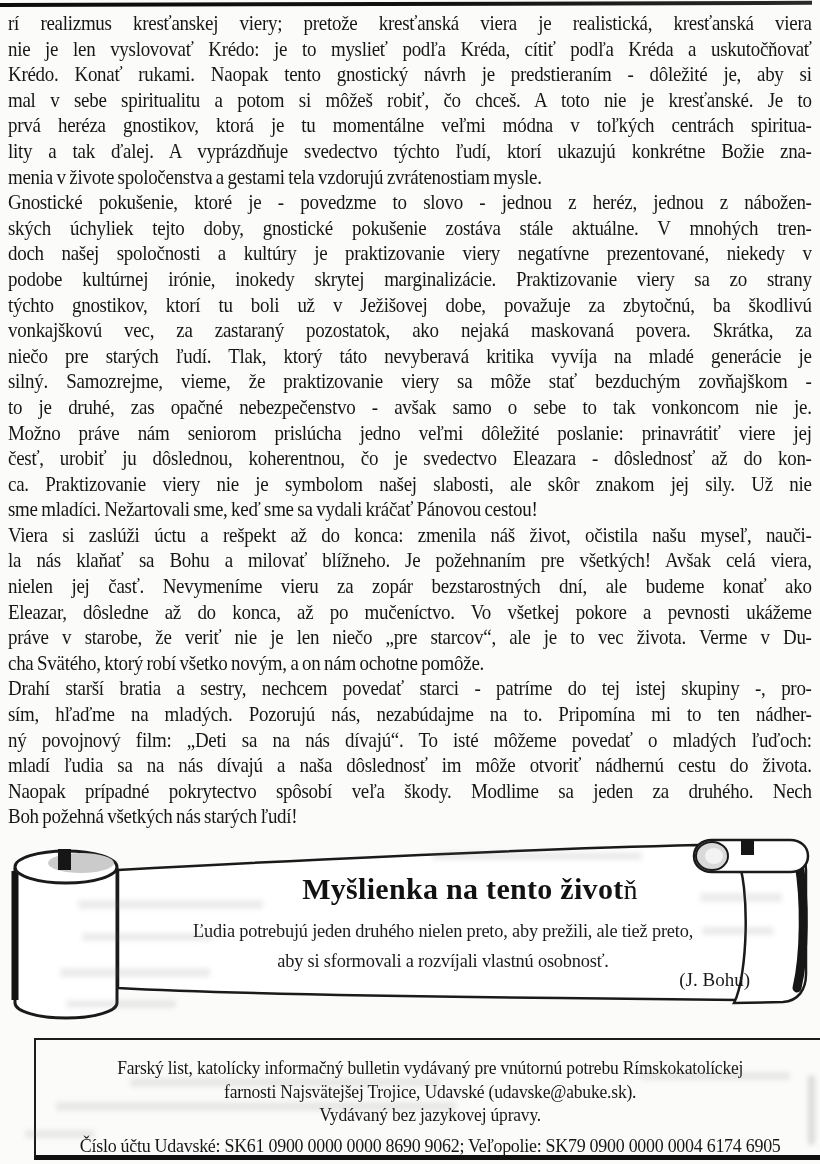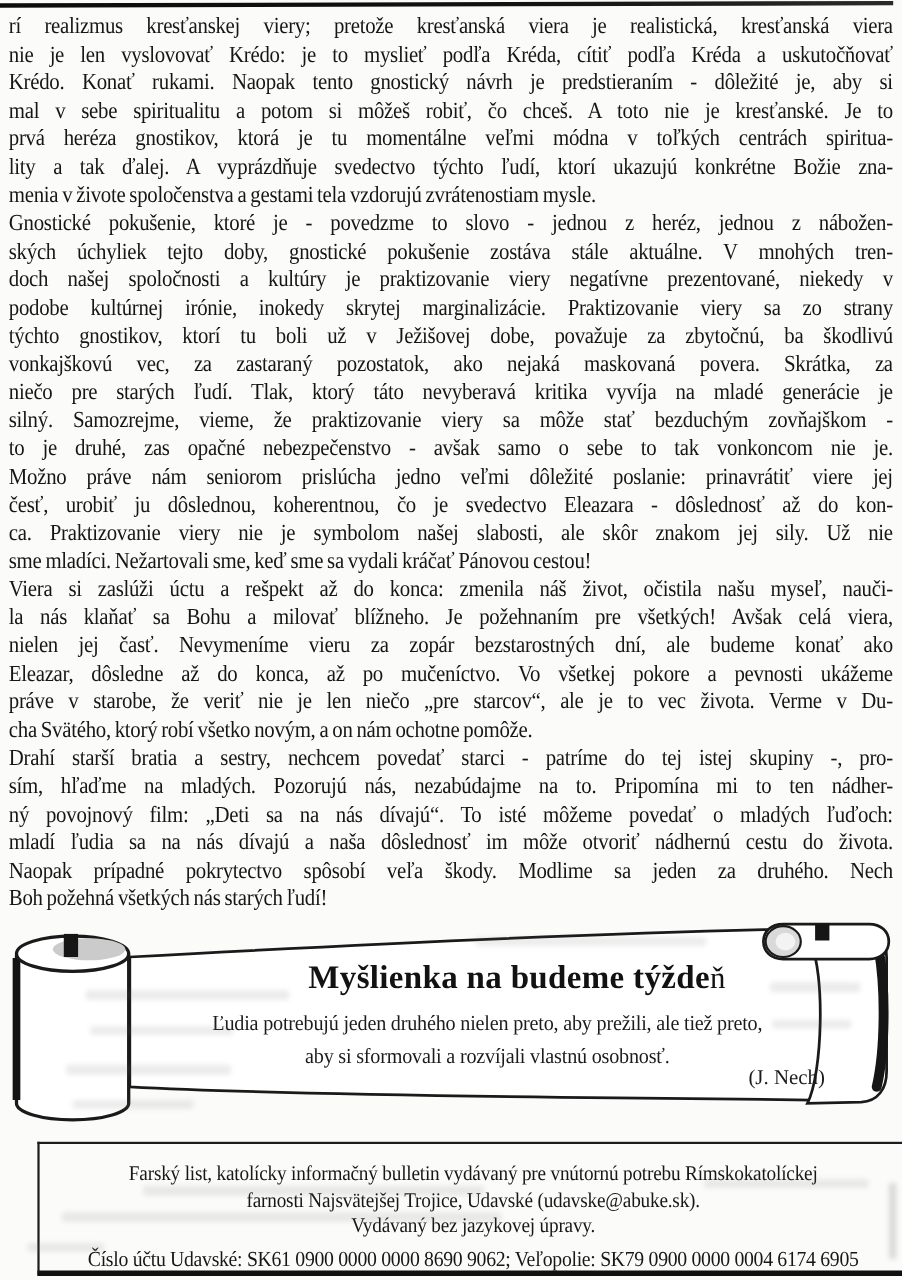--- a/index.html
+++ b/index.html
@@ -146,28 +146,28 @@
     <g>
       <path d="M15,30 L15,165 A51,15 0 0 0 117,165 L117,30" fill="#ffffff" stroke="#1a1a1a" stroke-width="3"></path>
       <path d="M15,33 L15,162" stroke="#141414" stroke-width="7"></path>
       <ellipse cx="66" cy="29" rx="51" ry="16" fill="#ffffff" stroke="#1a1a1a" stroke-width="3"></ellipse>
       <ellipse cx="81" cy="25" rx="33" ry="10" fill="#cbcbcb"></ellipse>
       <rect x="58" y="11" width="13" height="21" fill="#161616"></rect>
     </g>
   </svg>
 </div>
 
-<div class="scroll-title"><span>Myšlienka na budeme týžde</span><span class="tail">ň</span></div>
+<div class="scroll-title"><span>Myšlienka na tento život</span><span class="tail">ň</span></div>
 
 <div class="scroll-quote">
     <div class="line">Ľudia potrebujú jeden druhého nielen preto, aby prežili, ale tiež preto,</div>
     <div class="line last">aby si sformovali a rozvíjali vlastnú osobnosť.</div>
   </div>
 
-<div class="scroll-attrib">(J. Nech)</div>
+<div class="scroll-attrib">(J. Bohu)</div>
 
 <div class="footer-box">
   <div class="footer-fit">
     <div>
         <div class="line">Farský list, katolícky informačný bulletin vydávaný pre vnútornú potrebu Rímskokatolíckej</div>
         <div class="line">farnosti Najsvätejšej Trojice, Udavské (udavske@abuke.sk).</div>
         <div class="line last">Vydávaný bez jazykovej úpravy.</div>
       </div>
     <div class="footer-account">Číslo účtu Udavské: SK61 0900 0000 0000 8690 9062; Veľopolie: SK79 0900 0000 0004 6174 6905</div>
   </div>

